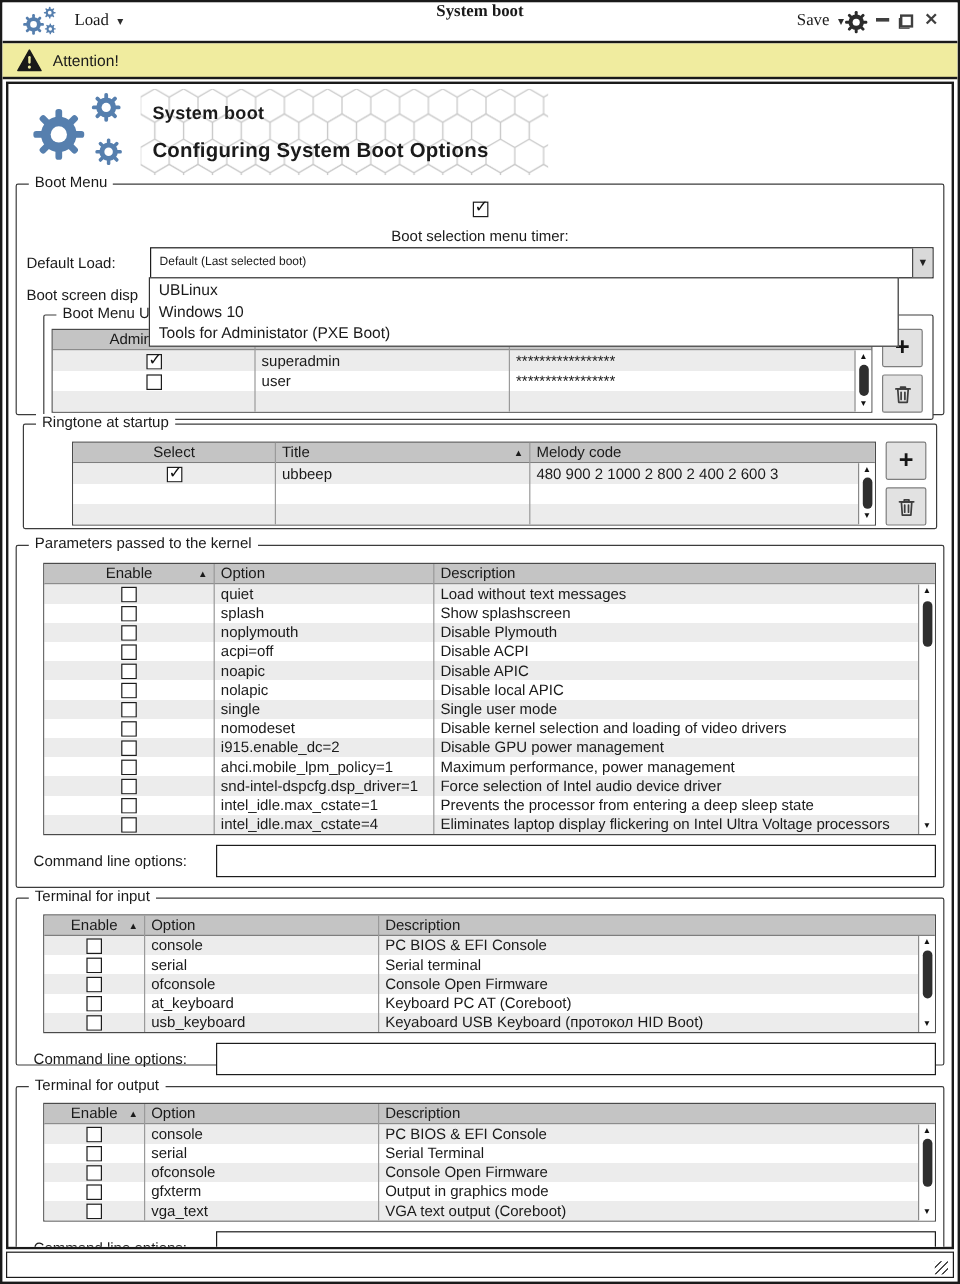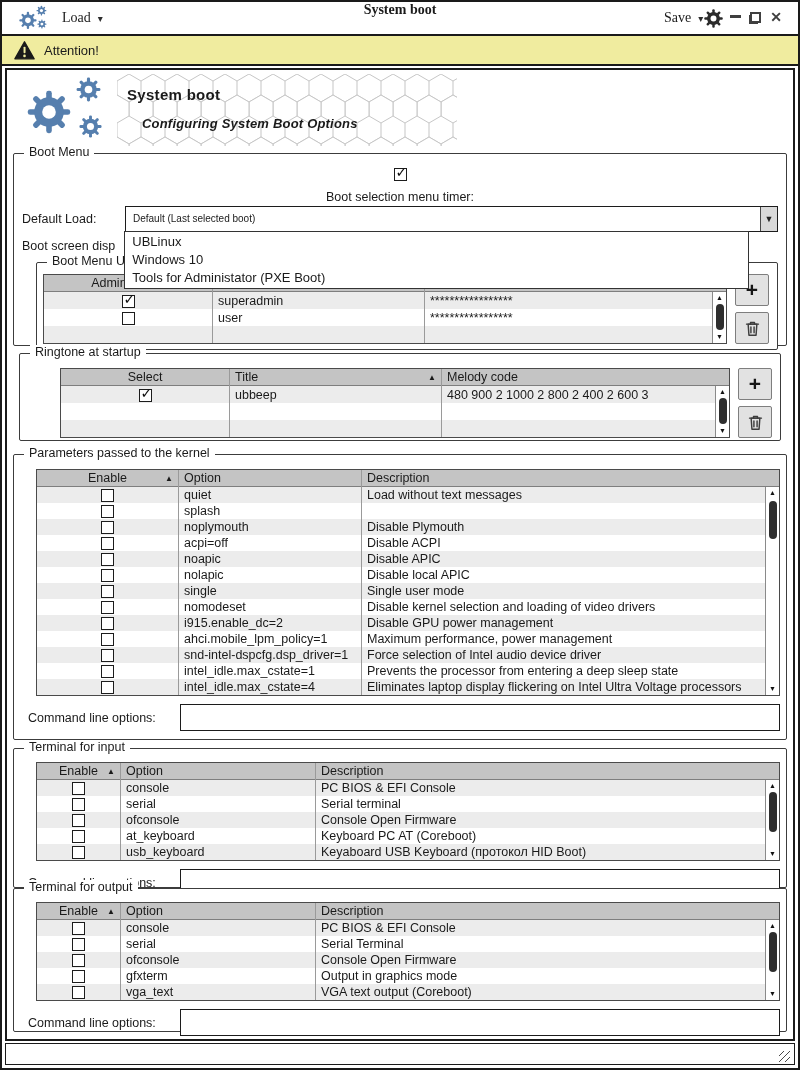--- a/index.html
+++ b/index.html
@@ -29,32 +29,32 @@
     display:flex; align-items:center; padding-left:12px; gap:9px; font-size:13px; }
 
   
   .content { flex:1 1 auto; margin:2px 3px 2px 3px; border:2px solid #1a1a1a; padding:3px 6px; background:#fff; overflow:hidden; }
 
   .banner { height:74px; display:flex; align-items:center; margin:0 0 2px 8px; }
   .banner-logo { flex:0 0 96px; display:flex; align-items:center; justify-content:center; }
   .hexband { position:relative; width:340px; height:72px; }
   .hexband svg.bg { position:absolute; inset:0; }
   .banner-title { position:absolute; left:10px; top:12px; font-size:15px; font-weight:bold; letter-spacing:.3px; }
-  .banner-sub { position:absolute; left:25px; top:42px; font-size:13px; font-weight:bold; letter-spacing:.2px;font-style:italic; }
+  .banner-sub { position:absolute; left:10px; top:42px; font-size:17px; font-weight:bold; letter-spacing:.2px; }
 
   
   .fs { position:relative; border:1.6px solid #3c3c3c; border-radius:2px; background:#fff; }
   .fs > .legend { position:absolute; top:-9px; left:10px; background:#fff; padding:0 5px; font-size:12.5px; white-space:nowrap; }
 
   .fs-bootmenu { margin-top:6px; height:193px; padding:14px 8px 8px 8px; }
   .fs-users    { margin:8px 0 0 14px; height:88px; padding:11px 6px 6px 6px; }
   .fs-ring     { margin:7px 6px 0 6px; height:88px; padding:14px 6px 6px 40px; }
   .fs-kernel   { margin-top:13px; height:286px; padding:14px 6px 8px 8px; }
   .fs-termin   { margin-top:8px;  height:140px; padding:13px 6px 8px 8px; }
-  .fs-termout  { margin-top:0; height:144px; padding:13px 6px 8px 8px; }
+  .fs-termout  { margin-top:17px; height:144px; padding:13px 6px 8px 8px; }
 
   .frow { display:flex; align-items:center; }
   .timer-row { margin-bottom:12px; height:26px; gap:9px;flex-direction:column; }
   .load-row { height:26px; gap:10px; }
   .load-label { flex:0 0 93px; }
   .bootscreen-row { margin-top:6px; height:16px; }
 
   
   .cb { width:13px; height:13px; border:1.7px solid #1c1c1c; background:#fff; display:inline-block; position:relative; flex:0 0 13px; }
   .cb.checked::after { content:"✓"; position:absolute; left:1px; top:-5px; font-size:14px; font-weight:bold; color:#101010; }
@@ -351,20 +351,21 @@
 
             <div class="row grid-kern">
               <div class="cell center"><span class="cb"></span></div>
               <div class="cell">quiet</div>
               <div class="cell">Load without text messages</div>
             </div>
 
             <div class="row grid-kern">
               <div class="cell center"><span class="cb"></span></div>
               <div class="cell">splash</div>
+              <div class="cell">Show splashscreen</div>
             </div>
 
             <div class="row grid-kern">
               <div class="cell center"><span class="cb"></span></div>
               <div class="cell">noplymouth</div>
               <div class="cell">Disable Plymouth</div>
             </div>
 
             <div class="row grid-kern">
               <div class="cell center"><span class="cb"></span></div>

